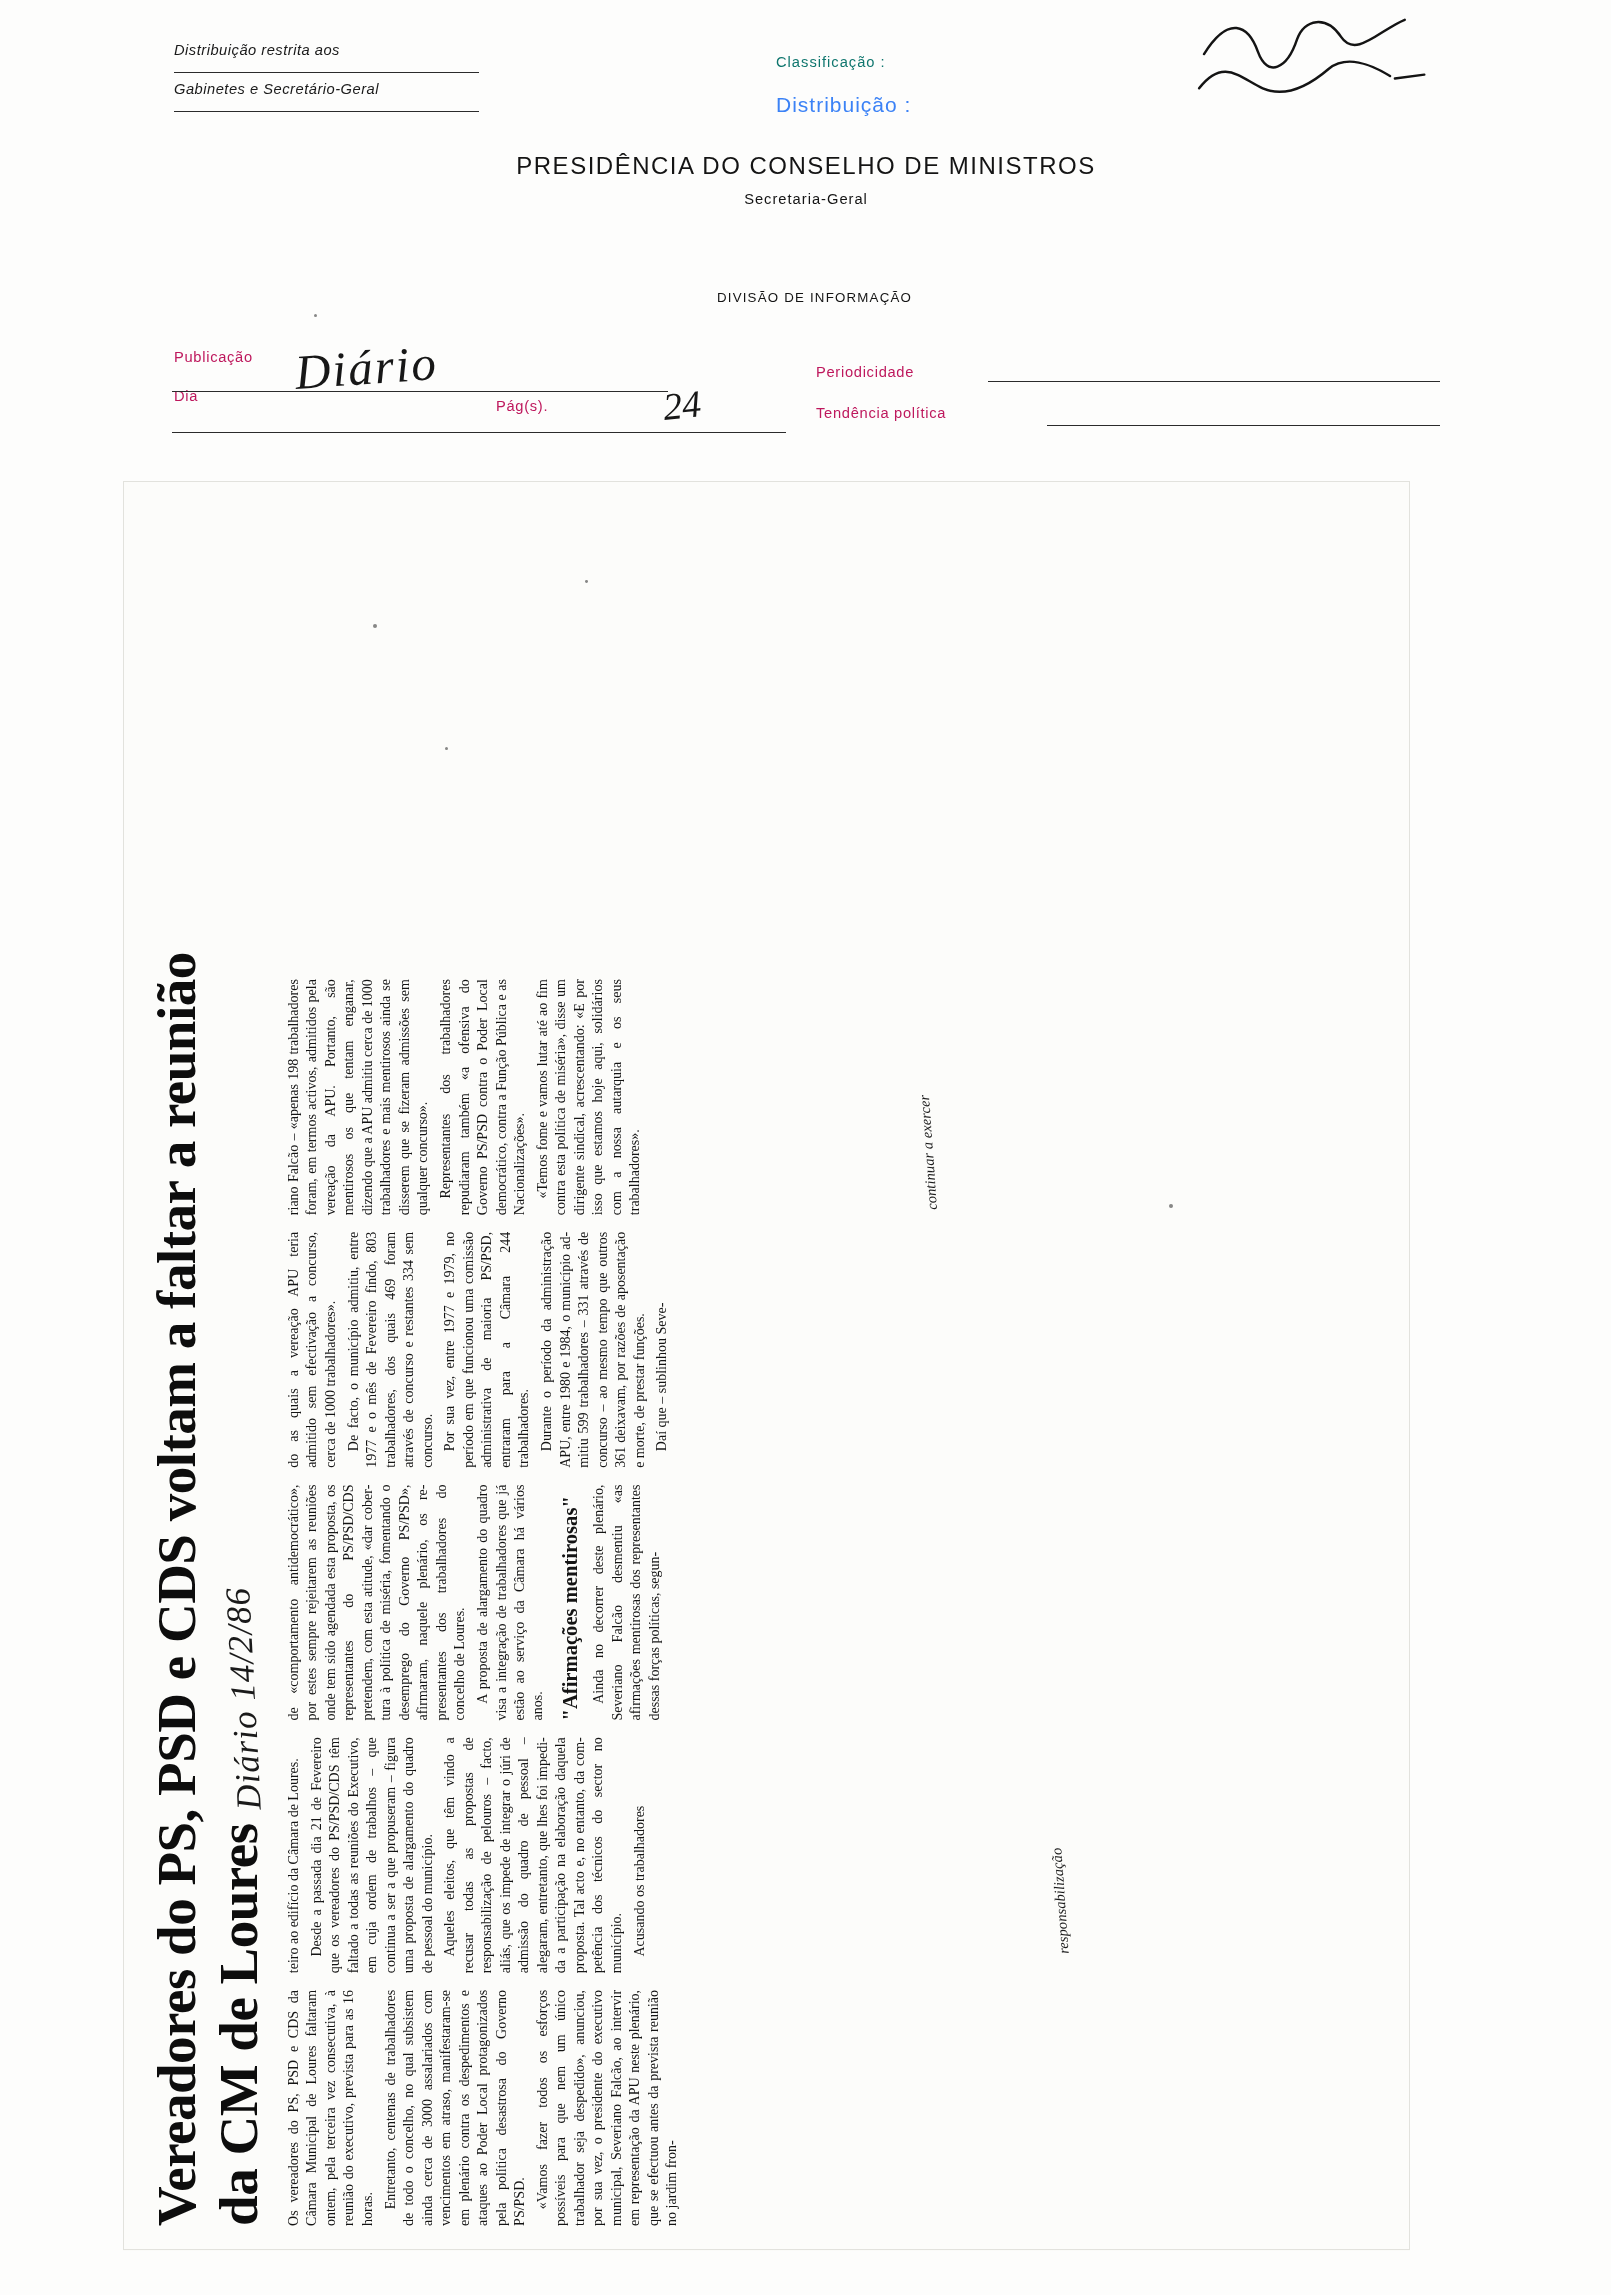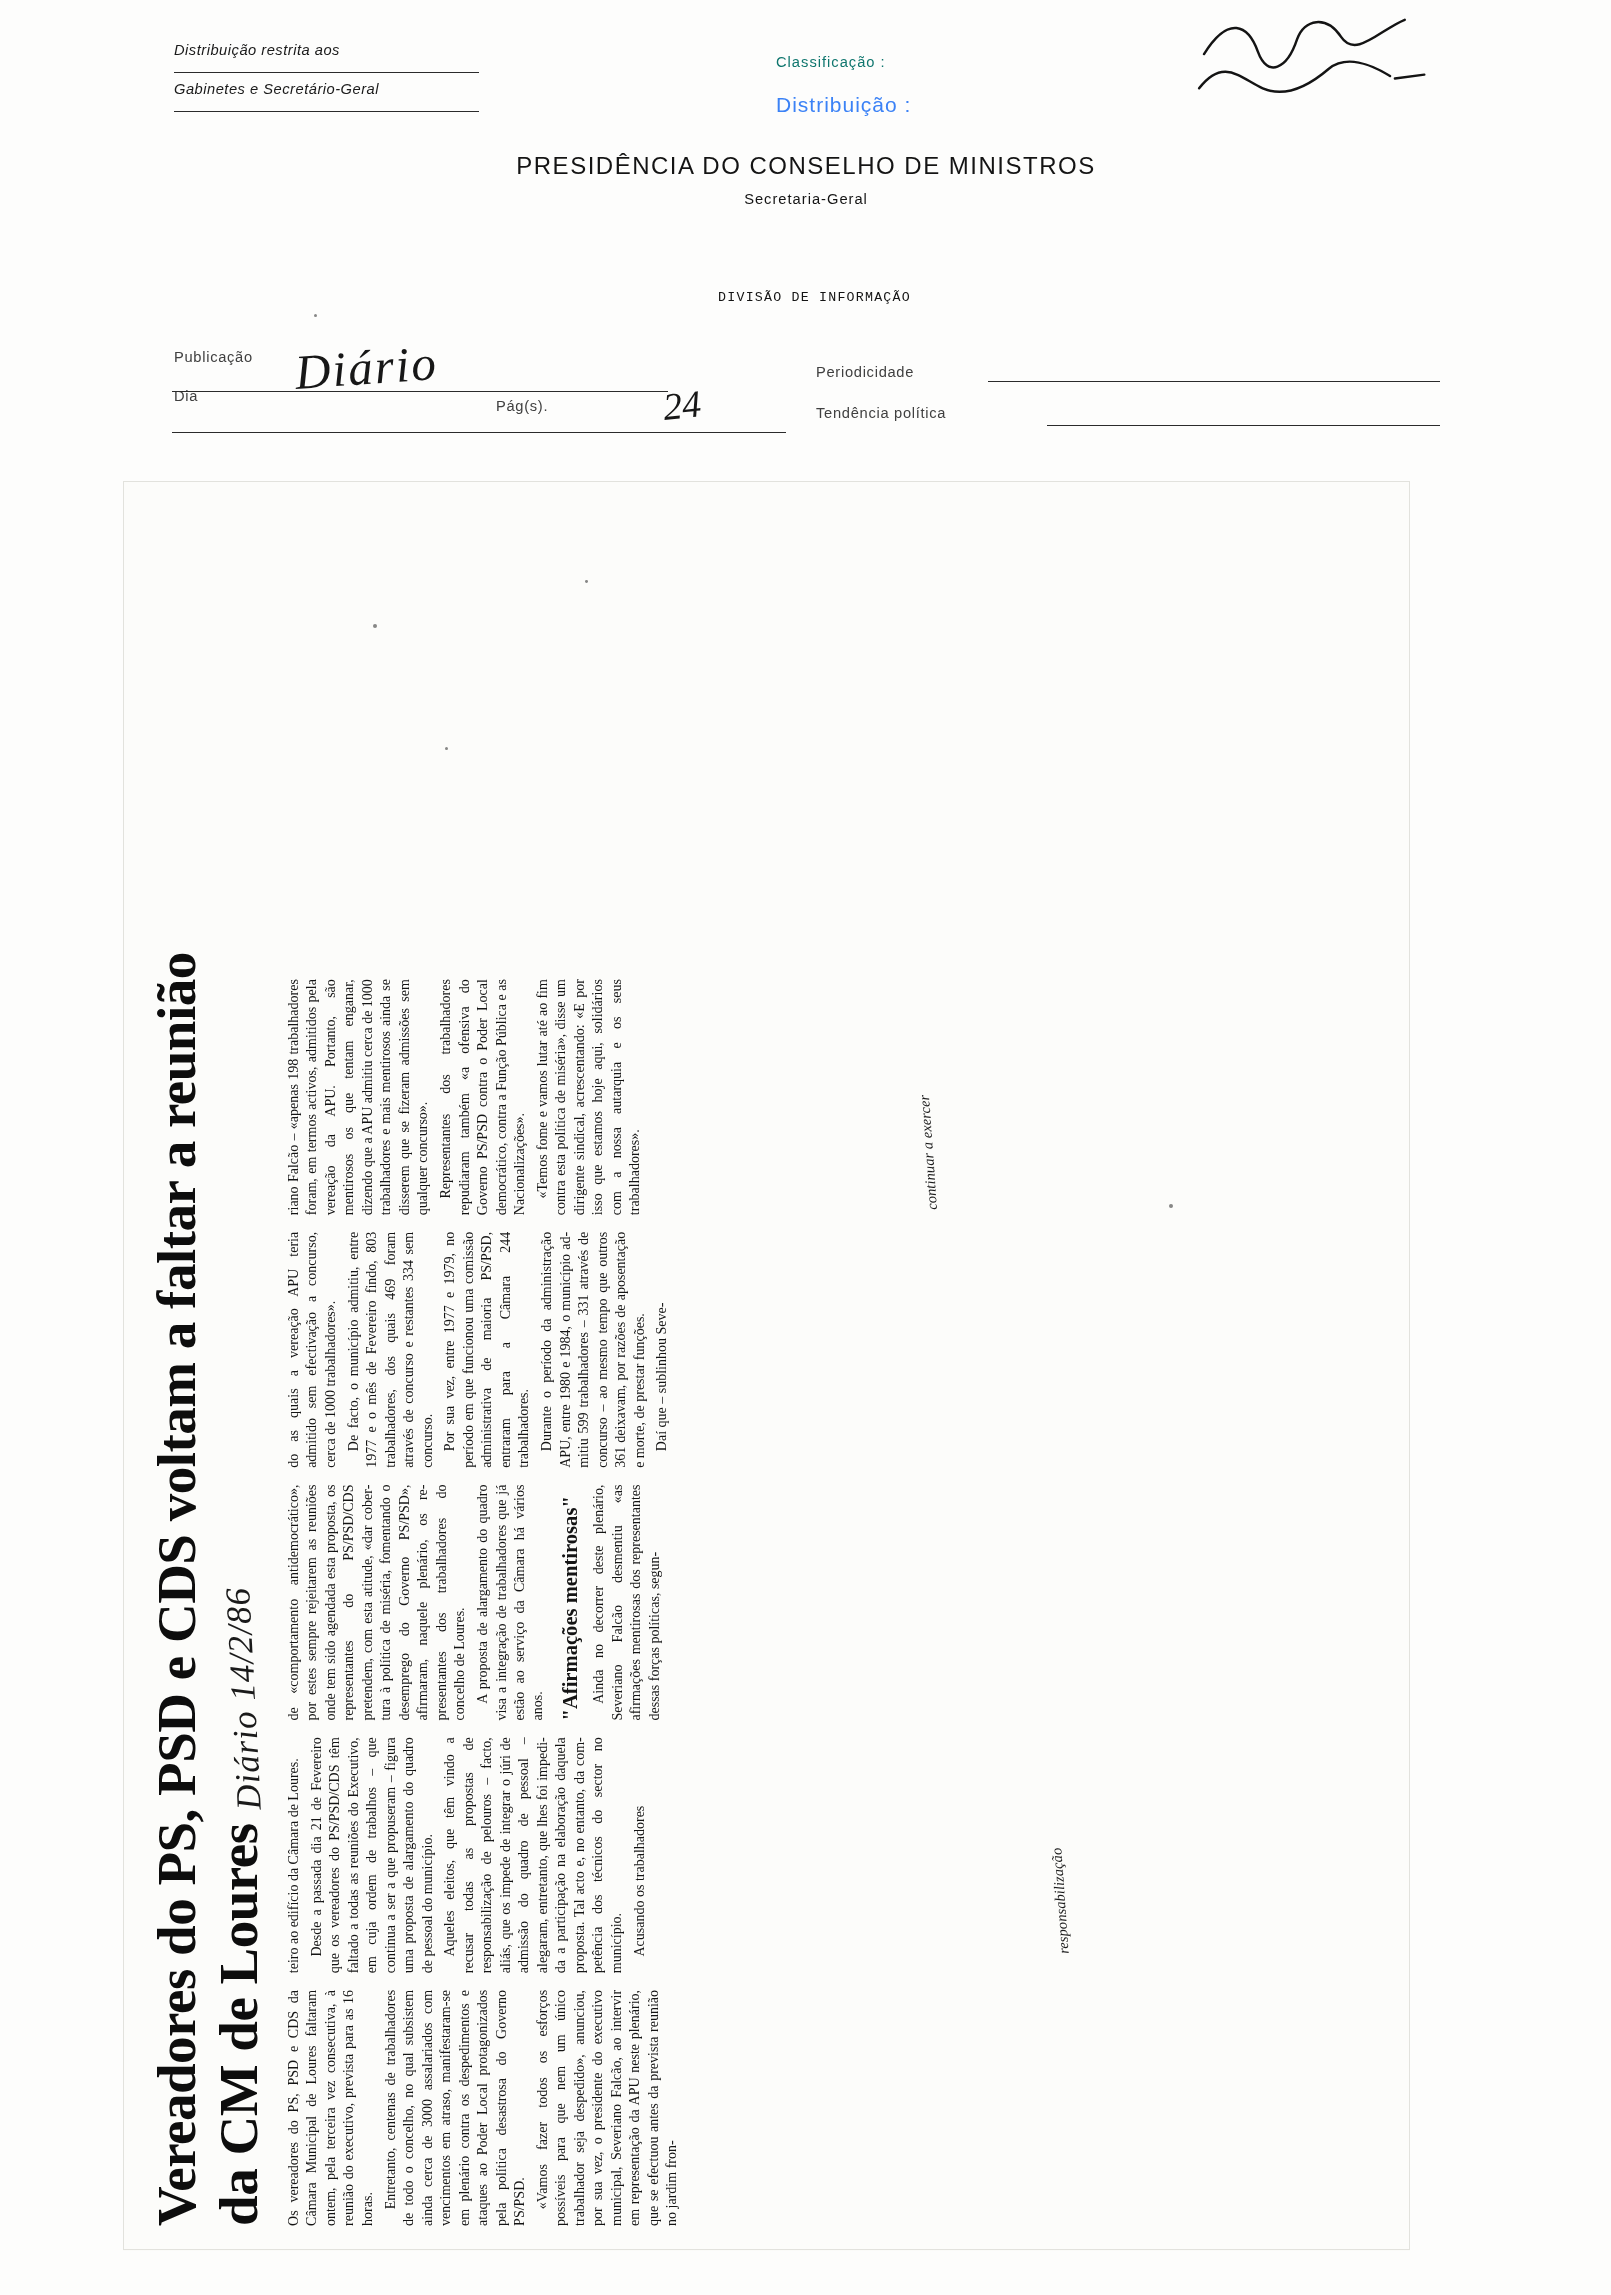--- a/index.html
+++ b/index.html
@@ -66,28 +66,27 @@
     font-size:16px;
     letter-spacing:1.2px;
     color:#141414;
   }
   .org-div{
     position:absolute;left:17px;right:0;top:290px;
     text-align:center;
     font-size:13.3px;
     letter-spacing:1.2px;
     color:#141414;
-    font-family:Liberation Mono, monospace;
   }
 
   .field{
     position:absolute;
     font-size:14.7px;
     letter-spacing:0.7px;
-    color:#404040;
+    color:#be185d;
   }
   .f-pub{left:174px;top:349px;}
   .f-dia{left:174px;top:388px;}
   .f-pag{left:496px;top:398px;text-align:center;}
   .f-per{left:816px;top:364px;}
   .f-tend{left:816px;top:405px;}
 
   .rule{
     position:absolute;background:#2b2b2b;height:1px;
   }

